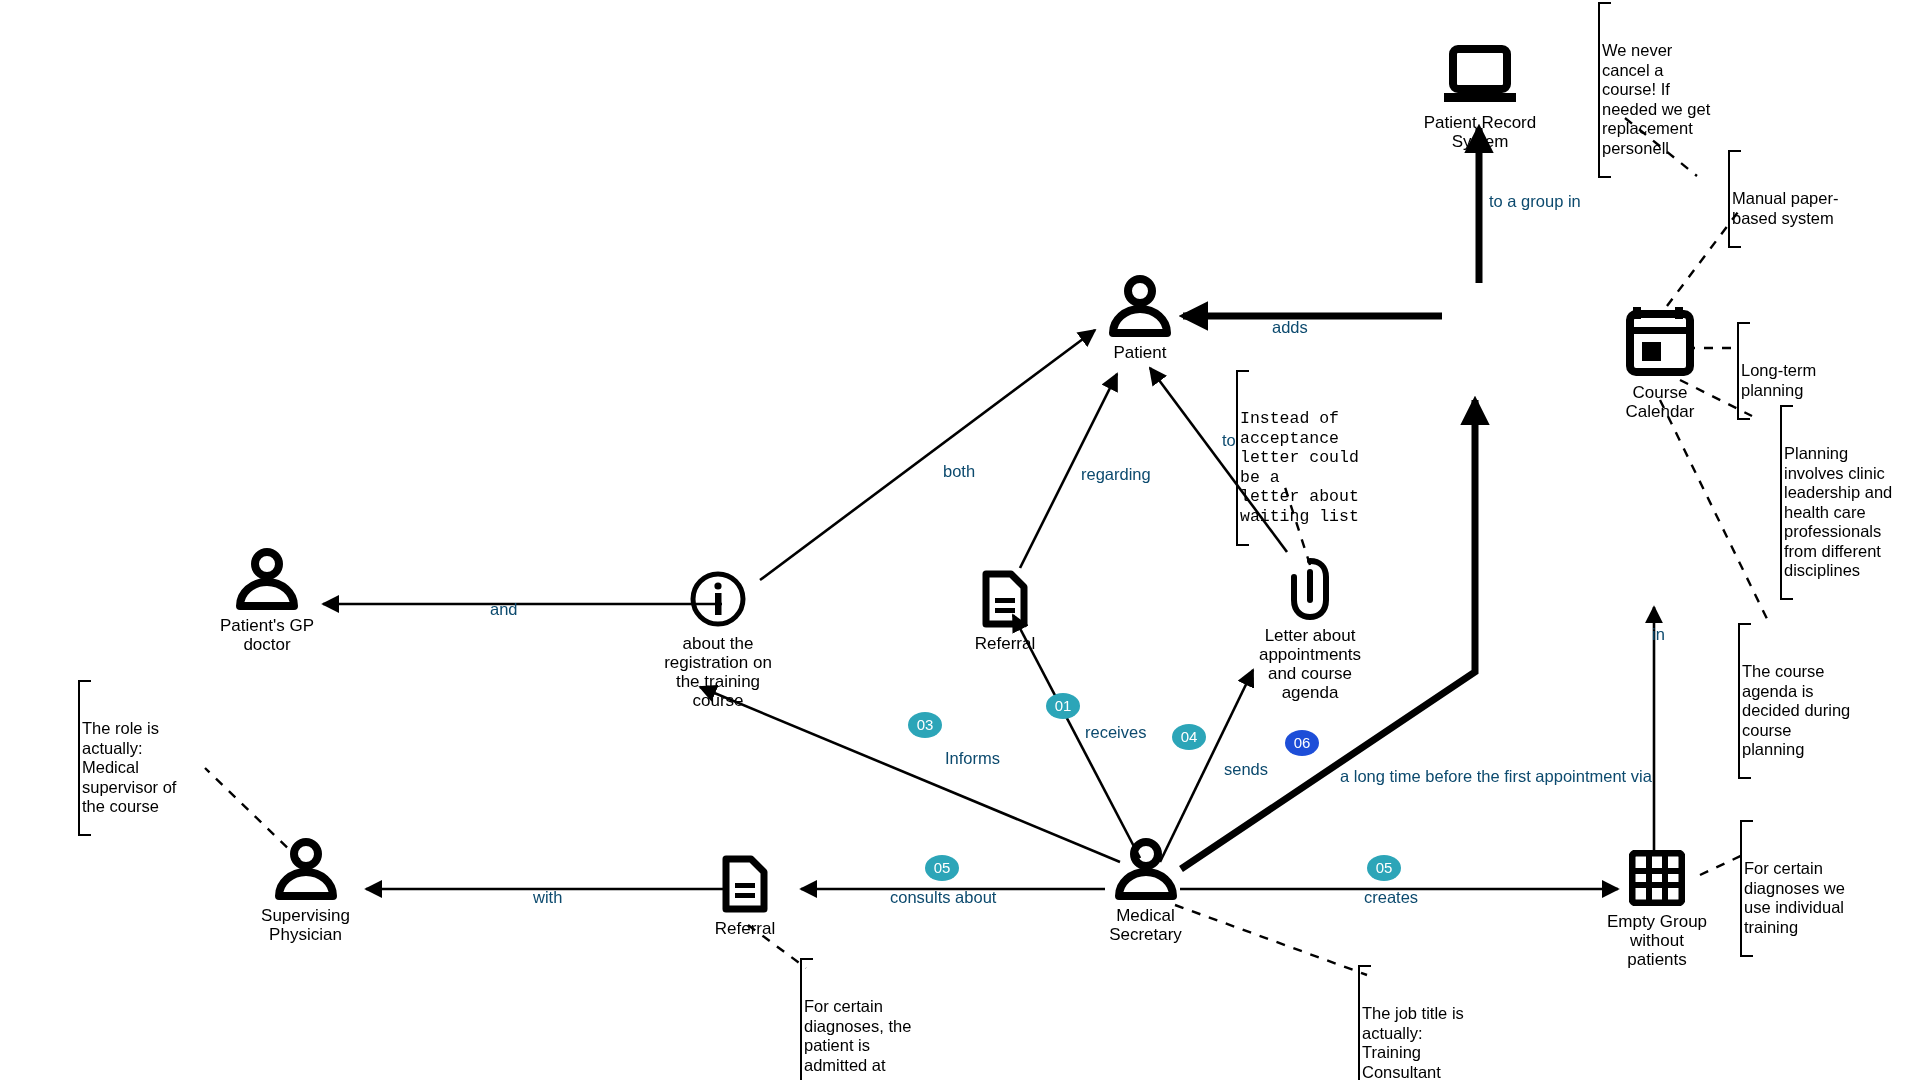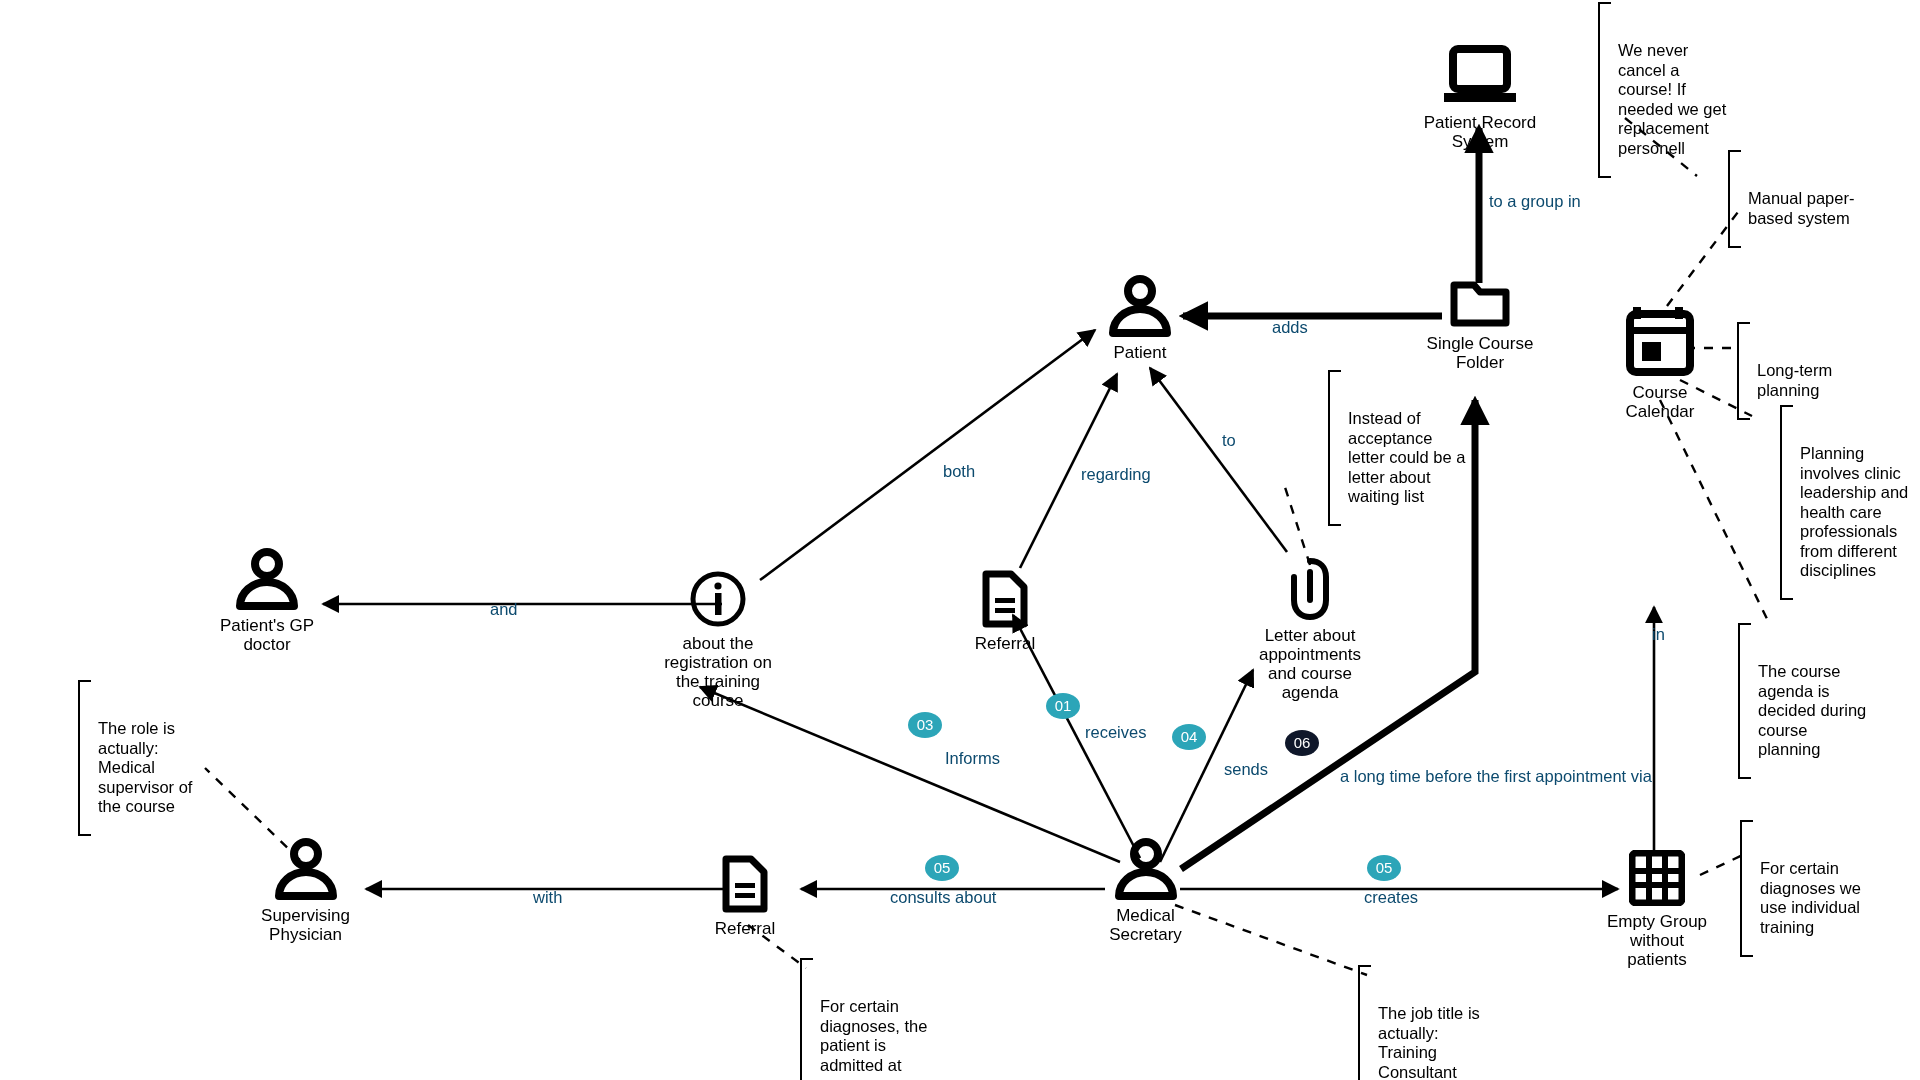--- a/index.html
+++ b/index.html
@@ -54,28 +54,28 @@
     width: 34px;
     height: 26px;
     border-radius: 50%;
     color: #ffffff;
     font-size: 15px;
     line-height: 26px;
     text-align: center;
     font-family: "Liberation Sans", sans-serif;
   }
   .badge.teal { background: #2ca5b8; }
-  .badge.orange { background: #0f172a; }
+  .badge.orange { background: #1d4ed8; }
 
   .annotation {
     position: absolute;
     font-size: 16.5px;
     line-height: 19.5px;
     color: #000;
-    padding-left: 20px;
+    padding-left: 4px;
     white-space: pre-line;
   }
   .annotation .bracket {
     position: absolute;
     left: 0;
     top: 0;
     bottom: 0;
     width: 11px;
     border-left: 2.5px solid #000;
     border-top: 2.5px solid #000;
@@ -155,29 +155,20 @@
     <span class="glyph">
       <svg width="74" height="62" viewBox="0 0 74 62">
         <rect x="10" y="4" width="54" height="40" rx="5" ry="5" fill="none" stroke="#000" stroke-width="8"></rect>
         <rect x="1" y="48" width="72" height="9" fill="#000"></rect>
       </svg>
     </span>
     <span class="caption">Patient Record
 System</span>
   </div>
 
-  <div class="node" style="left:1400px; top:280px; width:160px;">
-    <span class="glyph">
-      <svg width="62" height="48" viewBox="0 0 62 48">
-        <path d="M 5 43 L 5 5 L 25 5 L 31 12 L 57 12 L 57 43 Z" fill="none" stroke="#000" stroke-width="7" stroke-linejoin="round"></path>
-      </svg>
-    </span>
-    <span class="caption">Single Course
-Folder</span>
-  </div>
 
   <div class="node" style="left:1595px; top:305px; width:130px;">
     <span class="glyph">
       <svg width="70" height="72" viewBox="0 0 70 72">
         <rect x="8" y="2" width="8" height="12" fill="#000"></rect>
         <rect x="50" y="2" width="8" height="12" fill="#000"></rect>
         <rect x="5" y="9" width="60" height="58" rx="6" ry="6" fill="none" stroke="#000" stroke-width="8"></rect>
         <rect x="9" y="22" width="52" height="7" fill="#000"></rect>
         <rect x="17" y="37" width="19" height="19" fill="#000"></rect>
       </svg>
@@ -340,21 +331,21 @@
 
   <div class="annotation" style="left:1738px; top:623px; width:118px;">
     <span class="bracket"></span>
     <span class="ann-text">The course
 agenda is
 decided during
 course
 planning</span>
   </div>
 
-  <div class="annotation" style="left:1328px; top:370px; width:120px;">
+  <div class="annotation" style="left:1236px; top:370px; width:120px;font-family:Liberation Mono, monospace;">
     <span class="bracket"></span>
     <span class="ann-text">Instead of
 acceptance
 letter could be a
 letter about
 waiting list</span>
   </div>
 
   <div class="annotation" style="left:78px; top:680px; width:118px;">
     <span class="bracket"></span>

